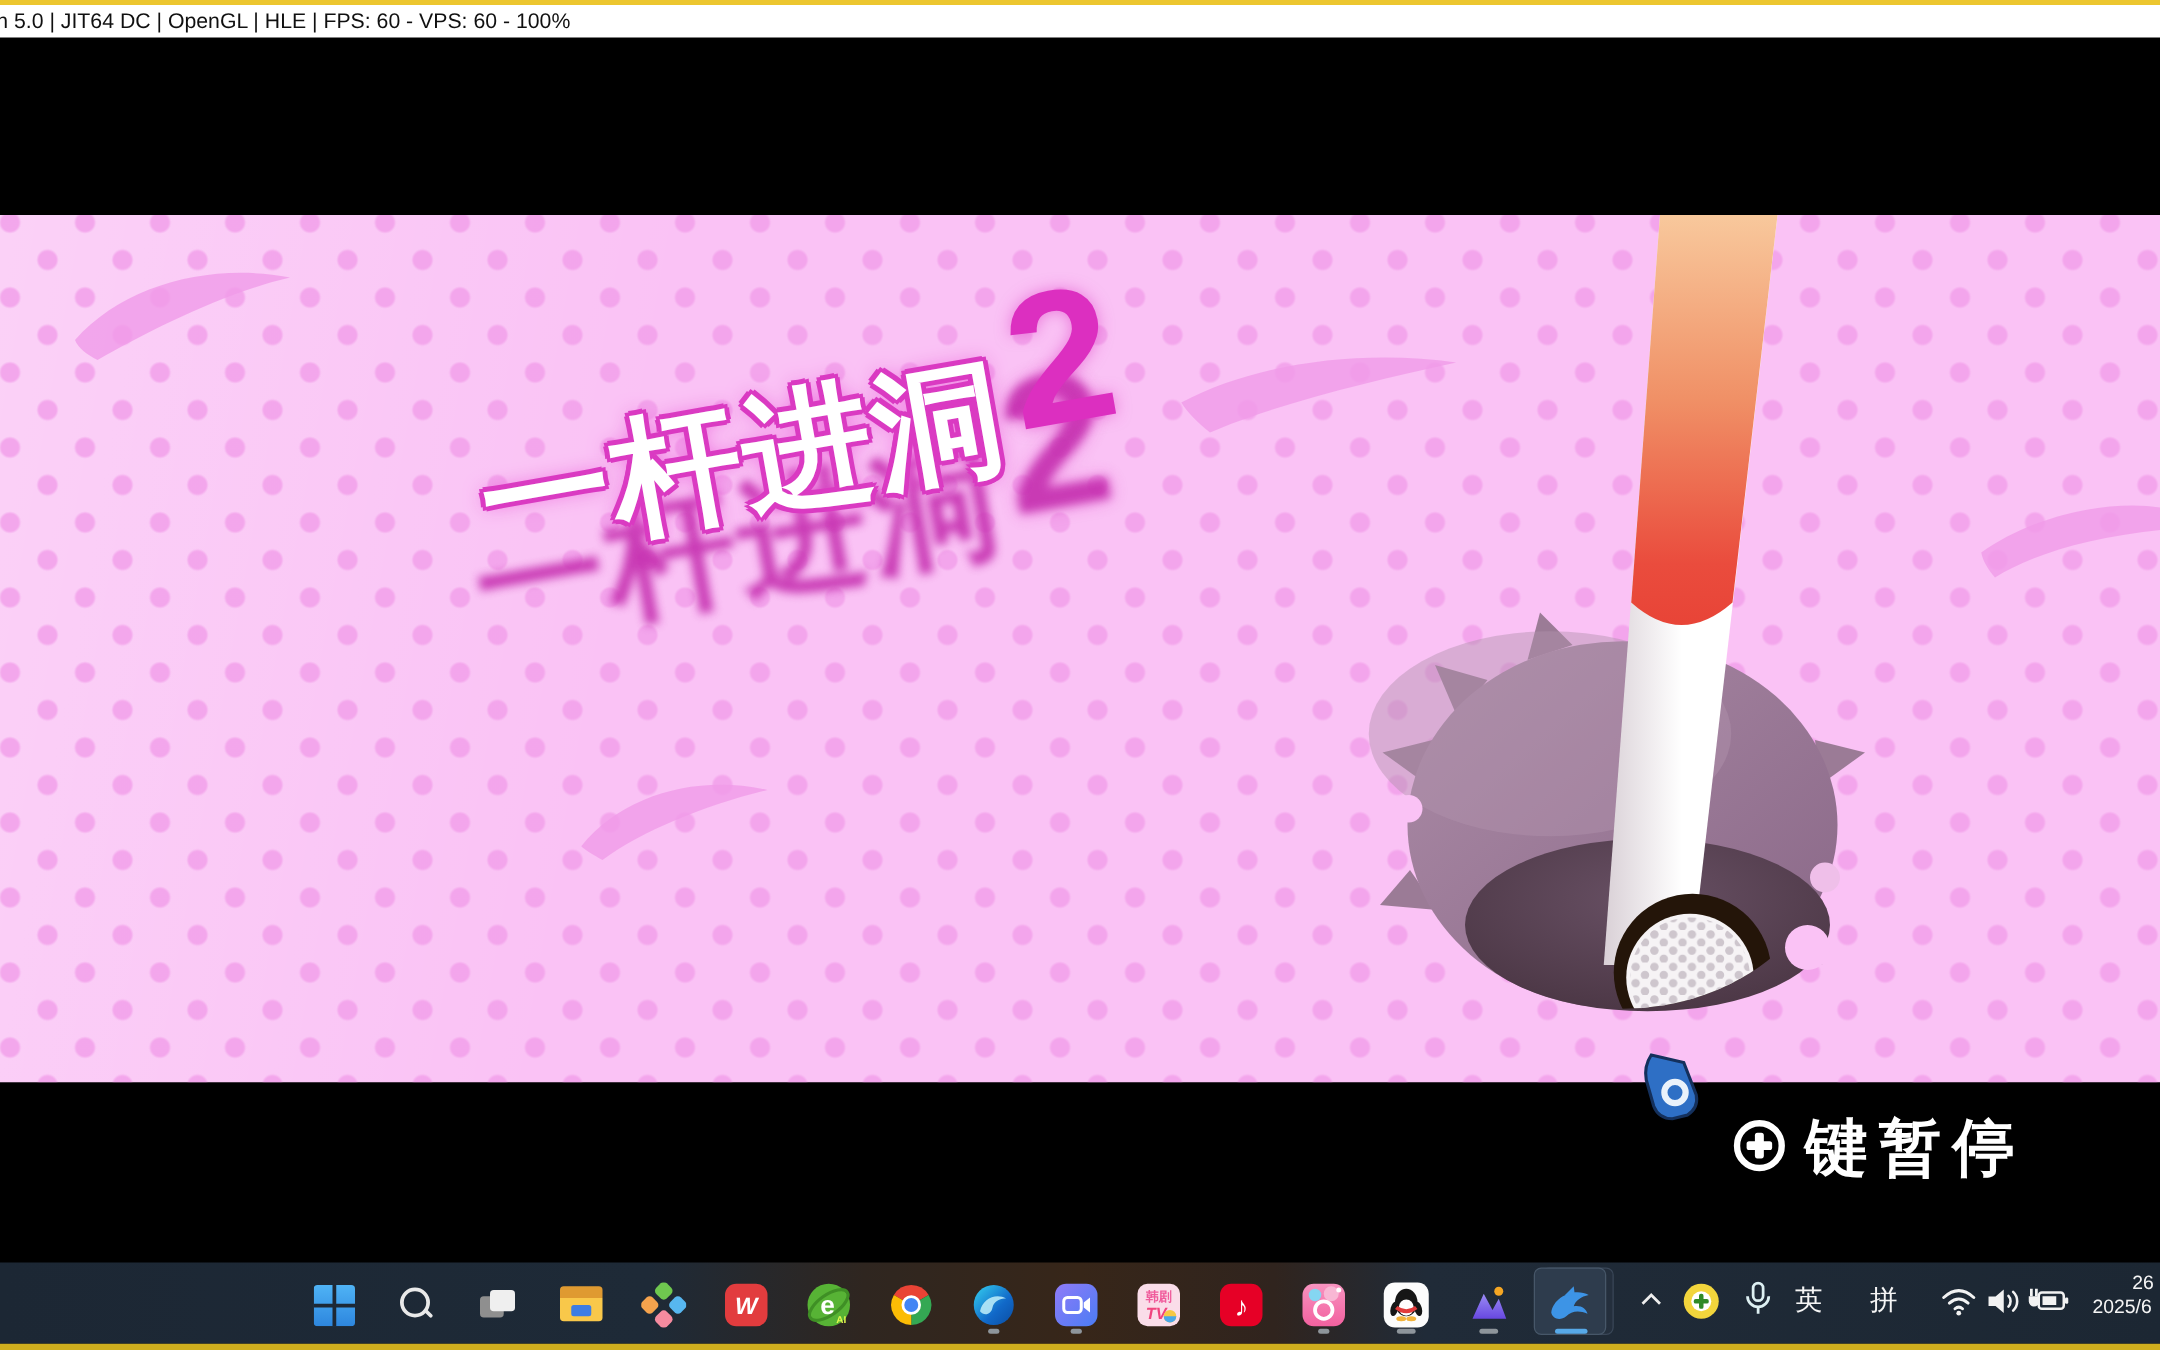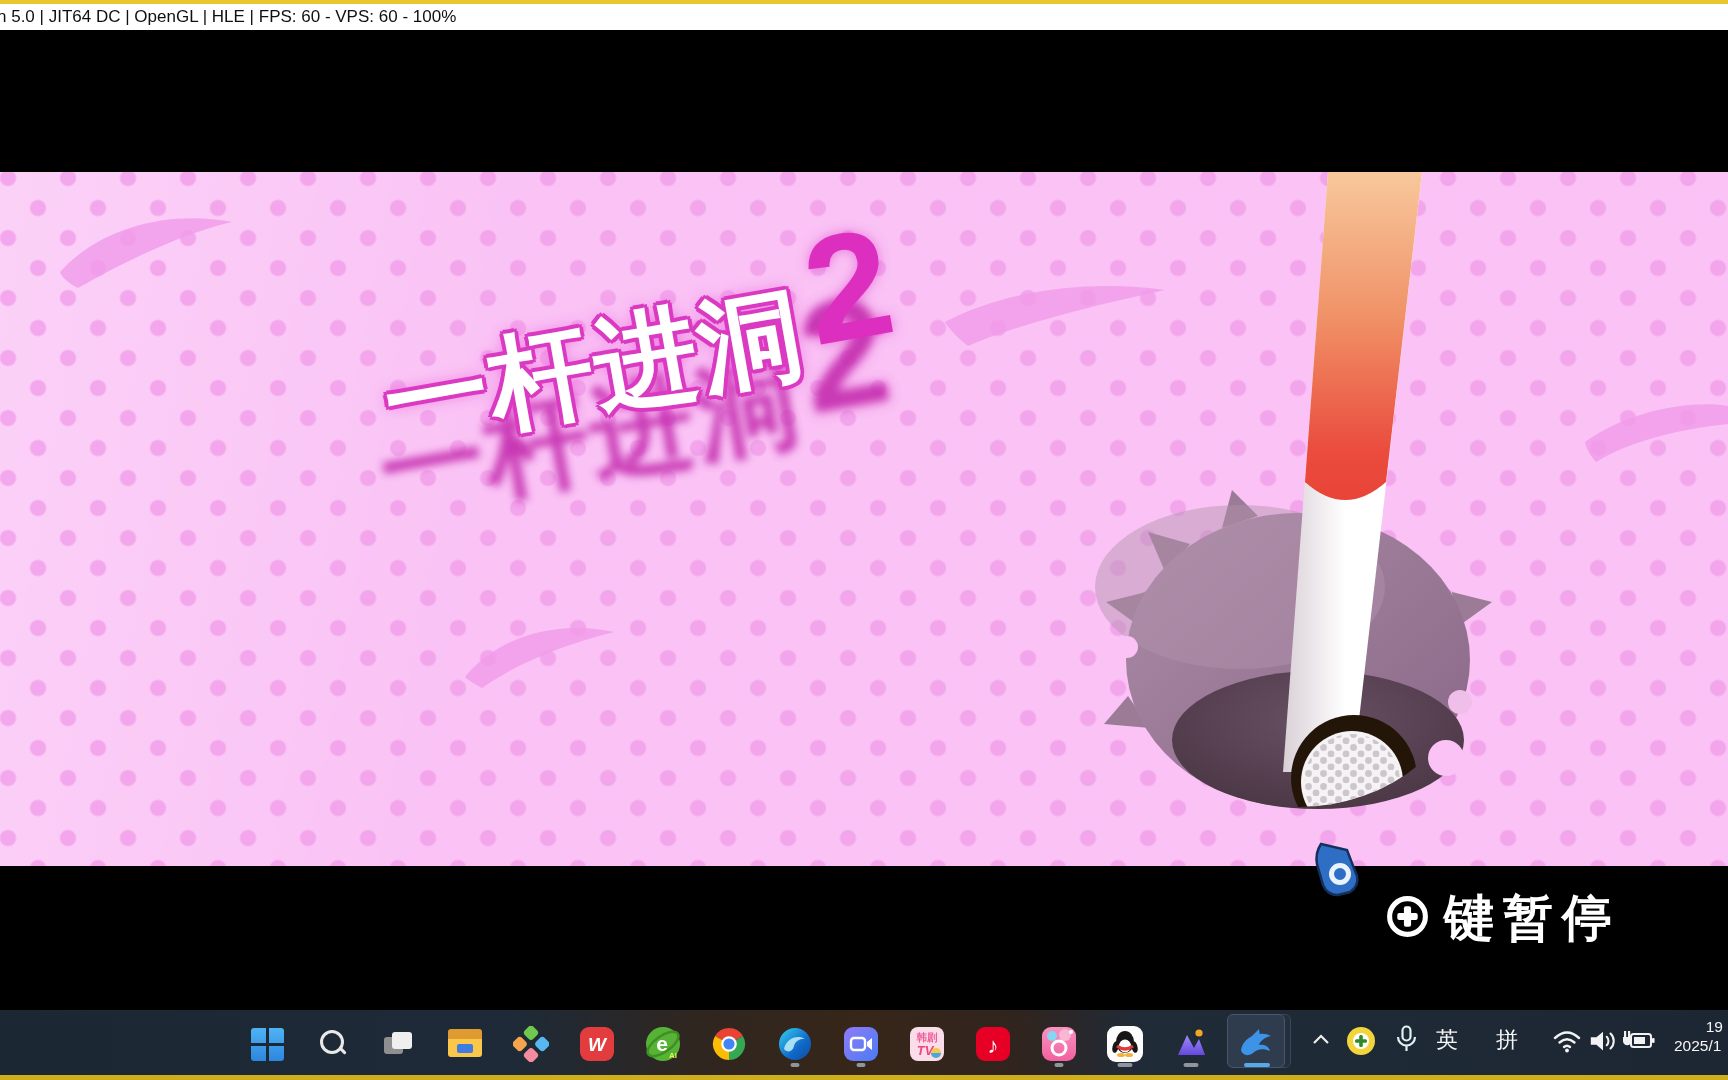--- a/index.html
+++ b/index.html
@@ -387,18 +387,18 @@
       <rect x="9" y="4" width="20" height="13" rx="2.5" fill="none" stroke="#F2F2F2" stroke-width="2"></rect>
       <rect x="30" y="8" width="2.6" height="5" rx="1" fill="#F2F2F2"></rect>
       <rect x="12" y="7" width="11" height="7" fill="#F2F2F2"></rect>
       <rect x="2" y="1" width="2.2" height="6" fill="#F2F2F2"></rect>
       <rect x="6" y="1" width="2.2" height="6" fill="#F2F2F2"></rect>
       <path d="M1,7 h8.5 v4 a4.2,4.2 0 0 1 -8.5,0 Z" fill="#F2F2F2"></path>
     </svg>
   </div>
 
   <div class="clock">
-    <div class="l1">19</div>
-    <div class="l2">2025/1</div>
+    <div class="l1">26</div>
+    <div class="l2">2025/6</div>
   </div>
 </div>
 
 <div class="strip-bottom"></div>
 
 </body></html>

